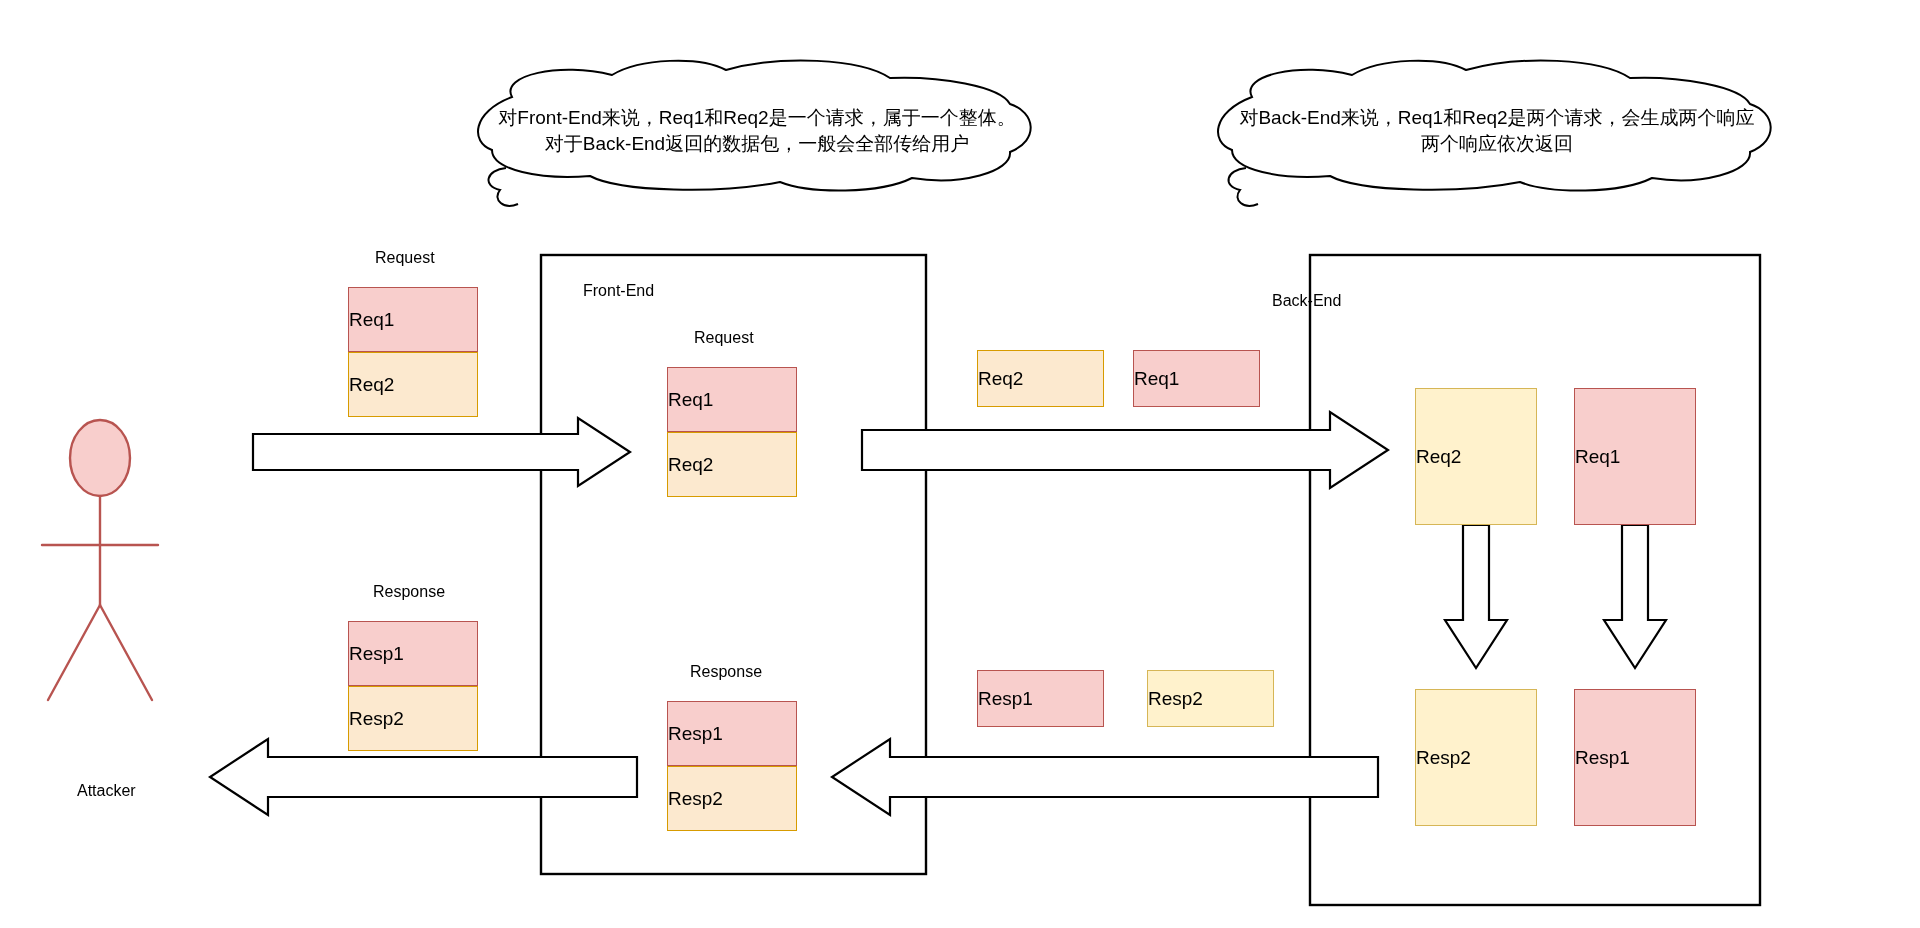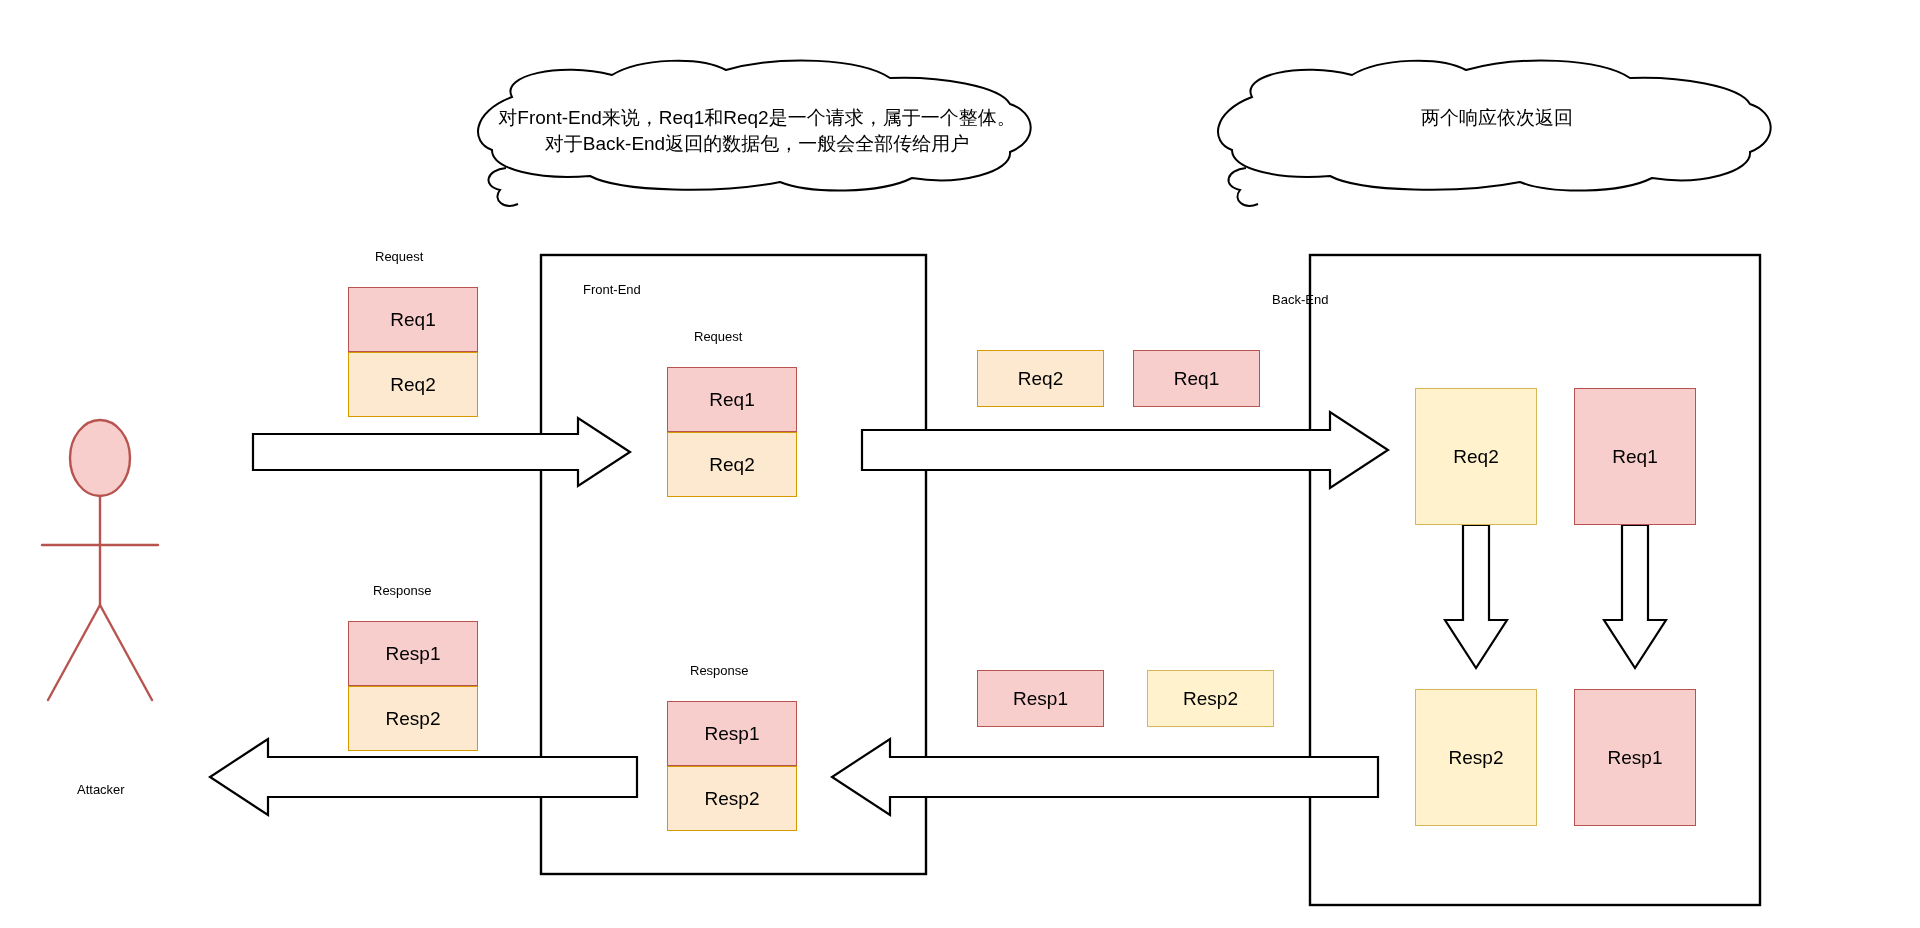--- a/index.html
+++ b/index.html
@@ -1,21 +1,21 @@
 <!DOCTYPE html>
 <html><head>
 <meta charset="utf-8">
 <style>
   html,body{margin:0;padding:0;background:#ffffff;}
   body{width:1920px;height:928px;position:relative;overflow:hidden;
        font-family:"Liberation Sans","DejaVu Sans",sans-serif;color:#000;}
   #stage{position:absolute;left:0;top:0;width:1920px;height:684px;}
   svg{position:absolute;left:0;top:0;width:1920px;height:928px;}
-  .lbl{position:absolute;font-size:13px;color:#000;white-space:nowrap;}
-  .boxlabel{position:absolute;display:flex;align-items:center;justify-content:center;
+  .lbl{position:absolute;font-size:16px;color:#000;white-space:nowrap;}
+  .boxlabel{position:absolute;display:flex;align-items:center;
             font-size:19px;box-sizing:border-box;}
   .pink{background:#f8cecc;border:1.6px solid #b85450;}
   .cream{background:#fff2cc;border:1.6px solid #d6b656;}
   .cream2{background:#fce9cf;border:1.6px solid #d79b00;}
   .cloudtext{position:absolute;text-align:center;font-size:19px;line-height:26px;white-space:nowrap;}
 </style>
 </head>
 <body>
 
 <div id="stage">
@@ -77,20 +77,21 @@
     <path d="M 637 757 L 268 757 L 268 739 L 210 777 L 268 815 L 268 797 L 637 797 Z" fill="#ffffff" stroke="#000000" stroke-width="2.2" stroke-linejoin="miter"></path>
 
   </svg>
 
   <div class="cloudtext" style="left:492px;top:105px;width:530px;">
     <div>对Front-End来说，Req1和Req2是一个请求，属于一个整体。</div>
     <div>对于Back-End返回的数据包，一般会全部传给用户</div>
   </div>
 
   <div class="cloudtext" style="left:1232px;top:105px;width:530px;">
+    <div>对Back-End来说，Req1和Req2是两个请求，会生成两个响应</div>
     <div>两个响应依次返回</div>
   </div>
 
   <div class="lbl" style="left:77px;top:782px;">Attacker</div>
 
   <div class="lbl" style="left:583px;top:282px;">Front-End</div>
   <div class="lbl" style="left:1272px;top:292px;">Back-End</div>
 
   <div class="lbl" style="left:375px;top:249px;">Request</div>
   <div class="lbl" style="left:373px;top:583px;">Response</div>

